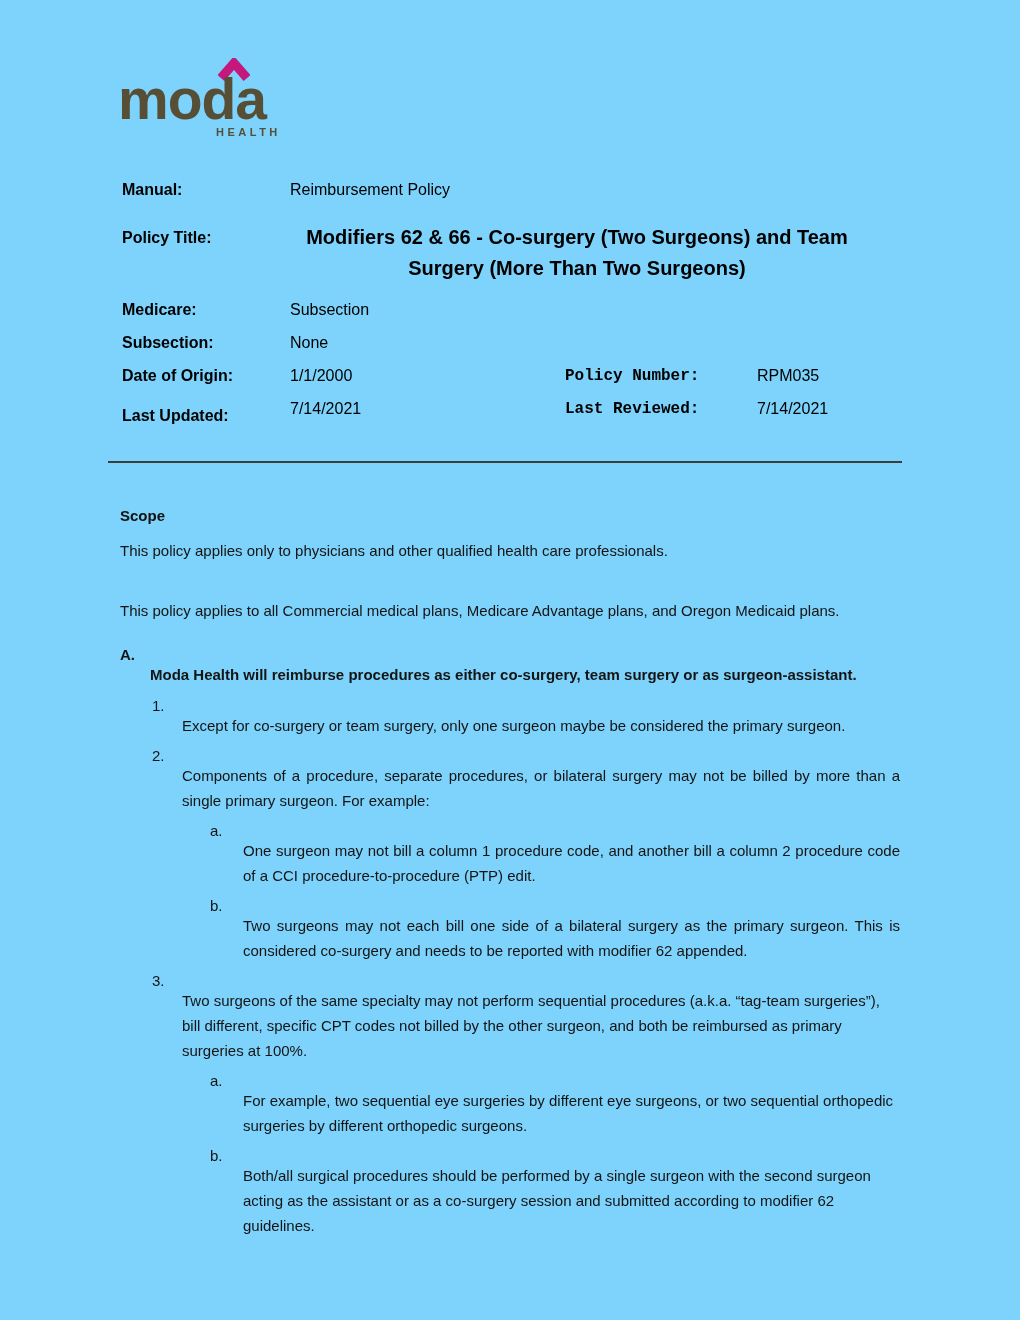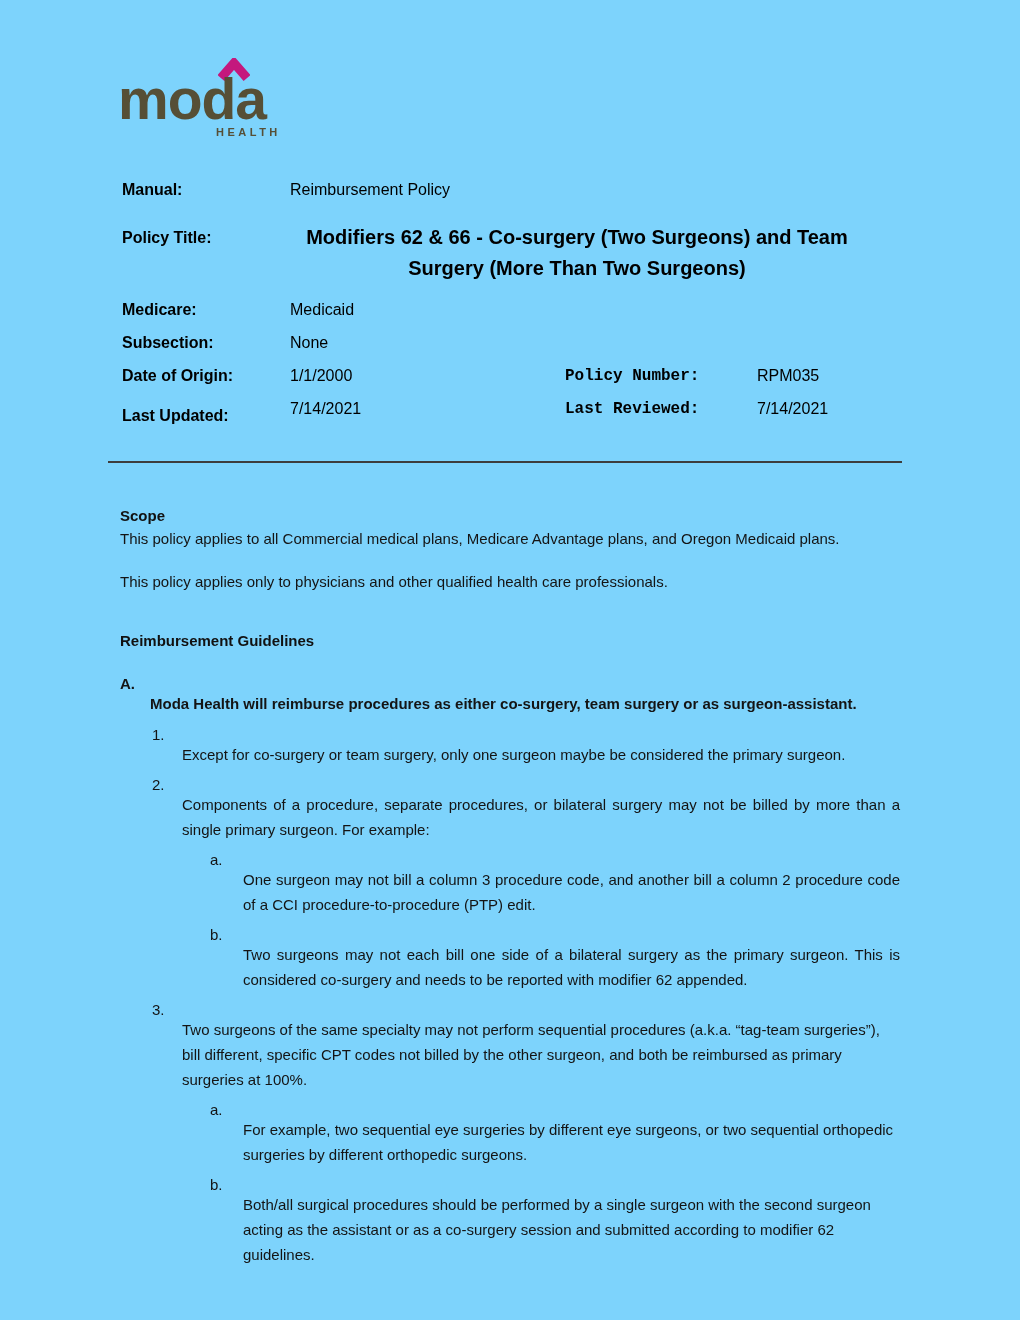--- a/index.html
+++ b/index.html
@@ -49,21 +49,21 @@
   .header-divider {
     position: absolute; left: 108px; top: 461px; width: 794px;
     border: none; border-top: 2px solid #3d3d3d; height: 0;
   }
 
   
   .content { position: absolute; left: 120px; top: 505px; width: 780px; }
   .content, .content * { font-size: 15px; line-height: 25px; }
   .sec-heading {
     font-weight: bold; font-size: 15px; line-height: 22px;
-    color: #111;
+    margin-bottom: 12px; color: #111;
   }
   .sec-heading.rg { margin-bottom: 19px; }
   .para { line-height: 24px; }
   .para.justify { text-align: justify; }
   .p1 { margin-bottom: 19px; }
   .p2 { margin-bottom: 36px; }
 
   .li { display: flex; margin-bottom: 5px; }
   .li .marker { flex: 0 0 auto; }
   .li .text { flex: 1 1 auto; margin-top: 20px; }
@@ -92,64 +92,63 @@
   </div>
 
   <div>
     <span class="hdr-label" style="top:180px">Manual:</span>
     <span class="hdr-value" style="top:180px">Reimbursement Policy</span>
 
     <span class="hdr-label" style="top:228px">Policy Title:</span>
     <span class="policy-title-value">Modifiers 62 &amp; 66 - Co-surgery (Two Surgeons) and Team Surgery (More Than Two Surgeons)</span>
 
     <span class="hdr-label" style="top:300px">Medicare:</span>
-    <span class="hdr-value" style="top:300px">Medicaid</span>
+    <span class="hdr-value" style="top:300px">Subsection</span>
 
     <span class="hdr-label" style="top:333px">Subsection:</span>
     <span class="hdr-value" style="top:333px">None</span>
 
     <span class="hdr-label" style="top:366px">Date of Origin:</span>
     <span class="hdr-value" style="top:366px">1/1/2000</span>
     <span class="hdr-label col2" style="top:366px">Policy Number:</span>
     <span class="hdr-value col2" style="top:366px">RPM035</span>
 
     <span class="hdr-label" style="top:406px">Last Updated:</span>
     <span class="hdr-value" style="top:399px">7/14/2021</span>
     <span class="hdr-label col2" style="top:399px">Last Reviewed:</span>
     <span class="hdr-value col2" style="top:399px">7/14/2021</span>
   </div>
 
   <hr class="header-divider">
 
   <div class="content">
 
     <div class="sec-heading">Scope</div>
+    <p class="para p2">This policy applies only to physicians and other qualified health care professionals.</p>
     <p class="para justify p1">This policy applies to all Commercial medical plans, Medicare Advantage plans, and Oregon Medicaid plans.</p>
-    <p class="para p2">This policy applies only to physicians and other qualified health care professionals.</p>
 
-    <div class="sec-heading rg">Reimbursement Guidelines</div>
 
     <div class="li li-a">
       <span class="marker">A.</span>
       <div class="text justify">Moda Health will reimburse procedures as either co-surgery, team surgery or as surgeon-assistant.</div>
     </div>
 
     <div class="li lvl1">
       <span class="marker">1.</span>
       <div class="text justify">Except for co-surgery or team surgery, only one surgeon maybe be considered the primary surgeon.</div>
     </div>
 
     <div class="li lvl1">
       <span class="marker">2.</span>
       <div class="text justify">Components of a procedure, separate procedures, or bilateral surgery may not be billed by more than a single primary surgeon. For example:</div>
     </div>
 
     <div class="li lvl2">
       <span class="marker">a.</span>
-      <div class="text justify">One surgeon may not bill a column 3 procedure code, and another bill a column 2 procedure code of a CCI procedure-to-procedure (PTP) edit.</div>
+      <div class="text justify">One surgeon may not bill a column 1 procedure code, and another bill a column 2 procedure code of a CCI procedure-to-procedure (PTP) edit.</div>
     </div>
 
     <div class="li lvl2">
       <span class="marker">b.</span>
       <div class="text justify">Two surgeons may not each bill one side of a bilateral surgery as the primary surgeon. This is considered co-surgery and needs to be reported with modifier 62 appended.</div>
     </div>
 
     <div class="li lvl1">
       <span class="marker">3.</span>
       <div class="text">Two surgeons of the same specialty may not perform sequential procedures (a.k.a. “tag-team surgeries”), bill different, specific CPT codes not billed by the other surgeon, and both be reimbursed as primary surgeries at 100%.</div>

